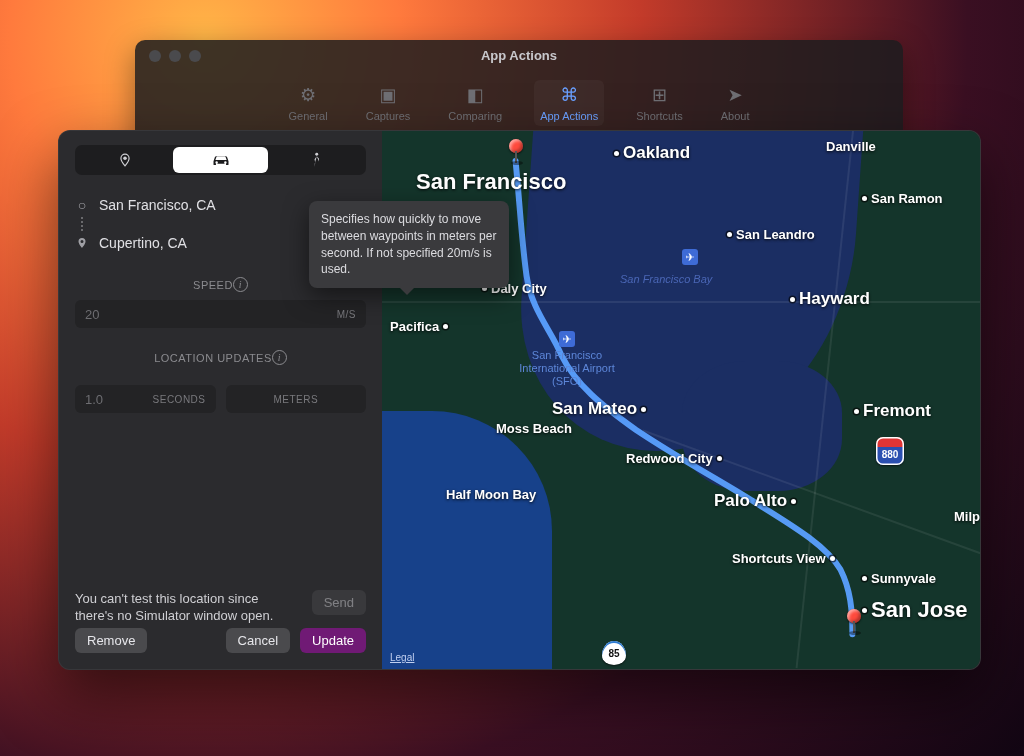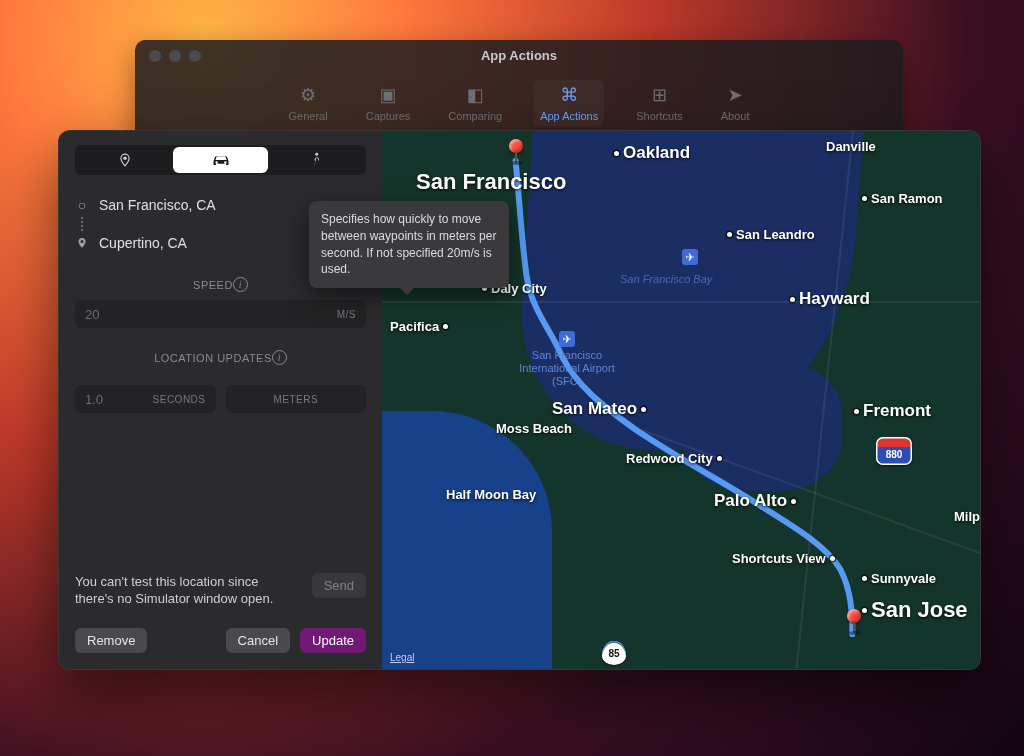--- a/index.html
+++ b/index.html
@@ -52,21 +52,21 @@
   .twofield { display:flex; gap:10px; margin-top:8px;}
   .twofield .field { flex:1; margin-top:12px; }
   .twofield .field.center { justify-content:center; }
 
   .spacer { flex:1; }
   .note-row { display:flex; align-items:flex-start; gap:28px; font-size:13px; color:#cfcfd3; line-height:1.35;}
   .note-row .note { flex:1;}
   .btn { background:#4a4a4d; color:#e6e6ea; border:none; border-radius:6px; padding:5px 12px; font-size:13px; }
   .btn.disabled { opacity:0.45; }
   .btn.primary { background:#701a75; color:#fff; }
-  .footer { display:flex; gap:10px; margin-top:20px; align-items:center;}
+  .footer { display:flex; gap:10px; margin-top:3px; align-items:center;}
   .footer .gap { flex:1; }
 
   
   .tooltip {
     position:absolute; left:250px; top:70px; width:200px;
     background:#3a3a3d; color:#dcdce0; font-size:12px; line-height:1.4;
     padding:10px 12px; border-radius:8px; box-shadow:0 8px 24px rgba(0,0,0,0.5);
     z-index:5;
   }
   .tooltip::after {
@@ -89,21 +89,21 @@
 
   .land-label { position:absolute; color:#fff; font-weight:600; text-shadow:0 1px 3px rgba(0,0,0,0.9); font-size:13px; white-space:nowrap; display:flex; align-items:center; gap:4px;}
   .land-label .dot { width:5px; height:5px; background:#fff; border-radius:50%; box-shadow:0 0 0 1.5px rgba(0,0,0,0.6); display:inline-block;}
   .label-big { font-size:22px; font-weight:700; }
   .label-mid { font-size:17px; font-weight:700; }
 
   .water-label { position:absolute; color:#4a66b5; font-style:italic; font-size:11px; text-align:center; line-height:1.2;}
   .airport-label { position:absolute; color:#5d86d8; font-size:11px; text-align:center; line-height:1.2;}
   .airport-icon { display:inline-block; width:16px; height:16px; background:#3e6bd6; border-radius:3px; color:#fff; font-size:11px; line-height:16px; text-align:center; margin-bottom:2px;}
   .shield-880 {
-    position:absolute; width:36px; height:28px; border-radius:7px; display:flex; align-items:center; justify-content:center;
+    position:absolute; width:28px; height:28px; border-radius:7px; display:flex; align-items:center; justify-content:center;
     font-size:10px; font-weight:700; color:#fff;
     background: linear-gradient(#e03434 0 35%, #2b4fb0 35% 100%);
     box-shadow: inset 0 0 0 1.5px #fff, 0 1px 2px rgba(0,0,0,.6);
   }
   .shield-85 {
     position:absolute; width:24px; height:24px; border-radius:50% 50% 50% 50% / 60% 60% 40% 40%;
     background:#fff; color:#111; font-size:10px; font-weight:700; display:flex; align-items:center; justify-content:center;
     box-shadow: inset 0 2px 0 #2e7bd1, 0 1px 2px rgba(0,0,0,.6);
   }
 

